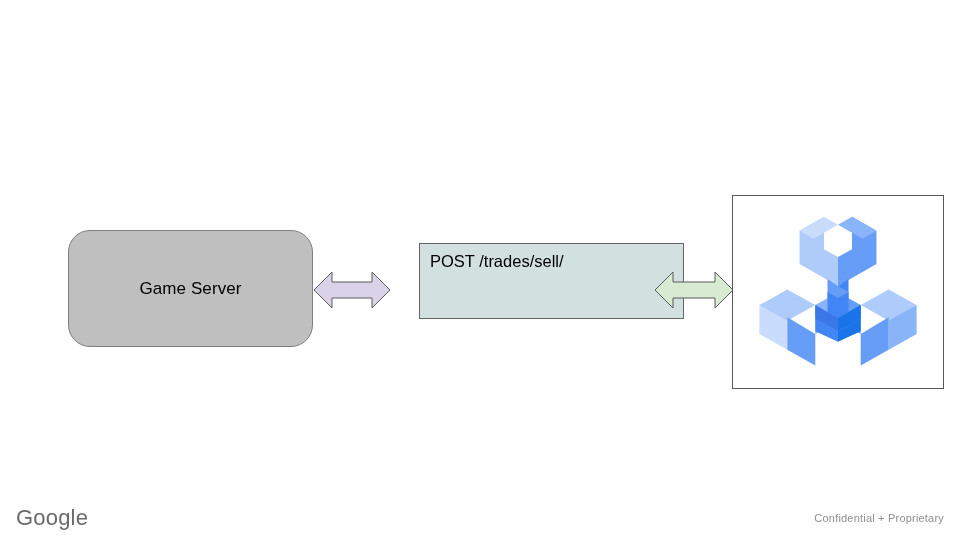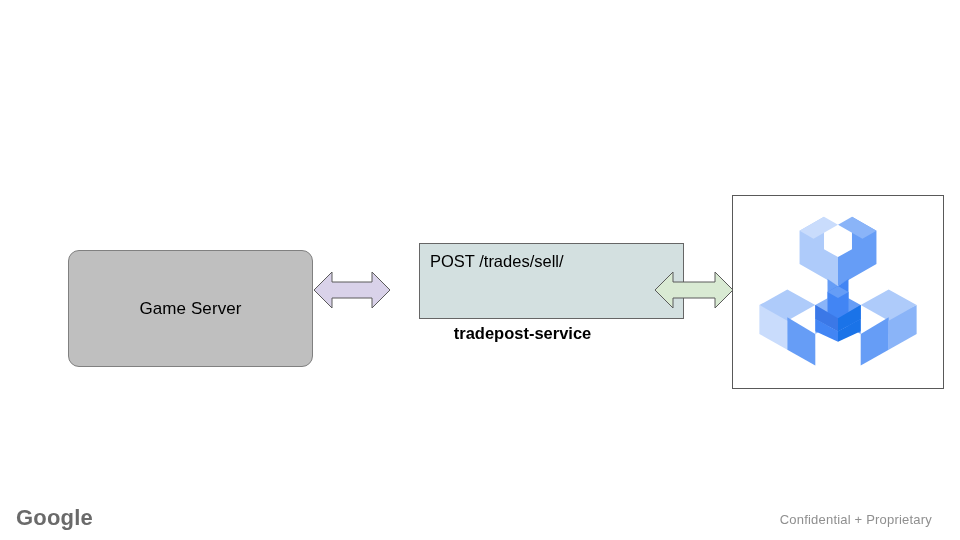--- a/index.html
+++ b/index.html
@@ -22,26 +22,25 @@
 
   
   .game-server-box {
     position: absolute;
     left: 68px;
     top: 230px;
     width: 245px;
     height: 117px;
     background: #bfbfbf;
     border: 1px solid #808080;
-    border-radius: 11px;
+    border-radius: 22px;
     box-sizing: border-box;
     display: flex;
     align-items: center;
     justify-content: center;
-    margin-top: 20px;
   }
   .game-server-label {
     font-size: 17px;
     color: #000000;
     letter-spacing: 0.1px;
   }
 
   
   .arrow {
     position: absolute;
@@ -110,48 +109,46 @@
 
   
   .google-wordmark {
     position: absolute;
     left: 16px;
     top: 505px;
     font-size: 22px;
     color: #6a6a6a;
     letter-spacing: 0.2px;
     font-family: "Liberation Sans", sans-serif;
-    font-weight: bold;
   }
   .confidential-note {
     position: absolute;
-    right: 28px;
+    right: 16px;
     top: 512px;
-    font-size: 13px;
+    font-size: 11px;
     color: #8f8f8f;
     letter-spacing: 0.2px;
   }
 </style>
 </head>
 <body>
 
 <div class="slide">
 
   <div class="game-server-box">
     <span class="game-server-label">Game Server</span>
   </div>
 
   <svg class="arrow arrow-purple" viewBox="0 0 78 56">
     <polygon points="1,28 19,10 19,20 59,20 59,10 77,28 59,46 59,36 19,36 19,46" fill="#d9d2e9" stroke="#5b5b5b" stroke-width="1"></polygon>
   </svg>
 
   <div class="service-box">
     <div class="endpoint-line">POST /trades/sell/</div>
   </div>
-  <div class="service-caption">tradepost-service</div>
 
   <svg class="arrow arrow-green" viewBox="0 0 80 56">
     <polygon points="1,28 19,10 19,20 61,20 61,10 79,28 61,46 61,36 19,36 19,46" fill="#d9ead3" stroke="#5b5b5b" stroke-width="1"></polygon>
   </svg>
 
   <div class="logo-frame">
     <svg width="176" height="166" viewBox="0 0 200 190">
 
       <polygon points="56,25 84,9 84,46 100,55 100,88 56,63" fill="#aecbfa"></polygon>
 

